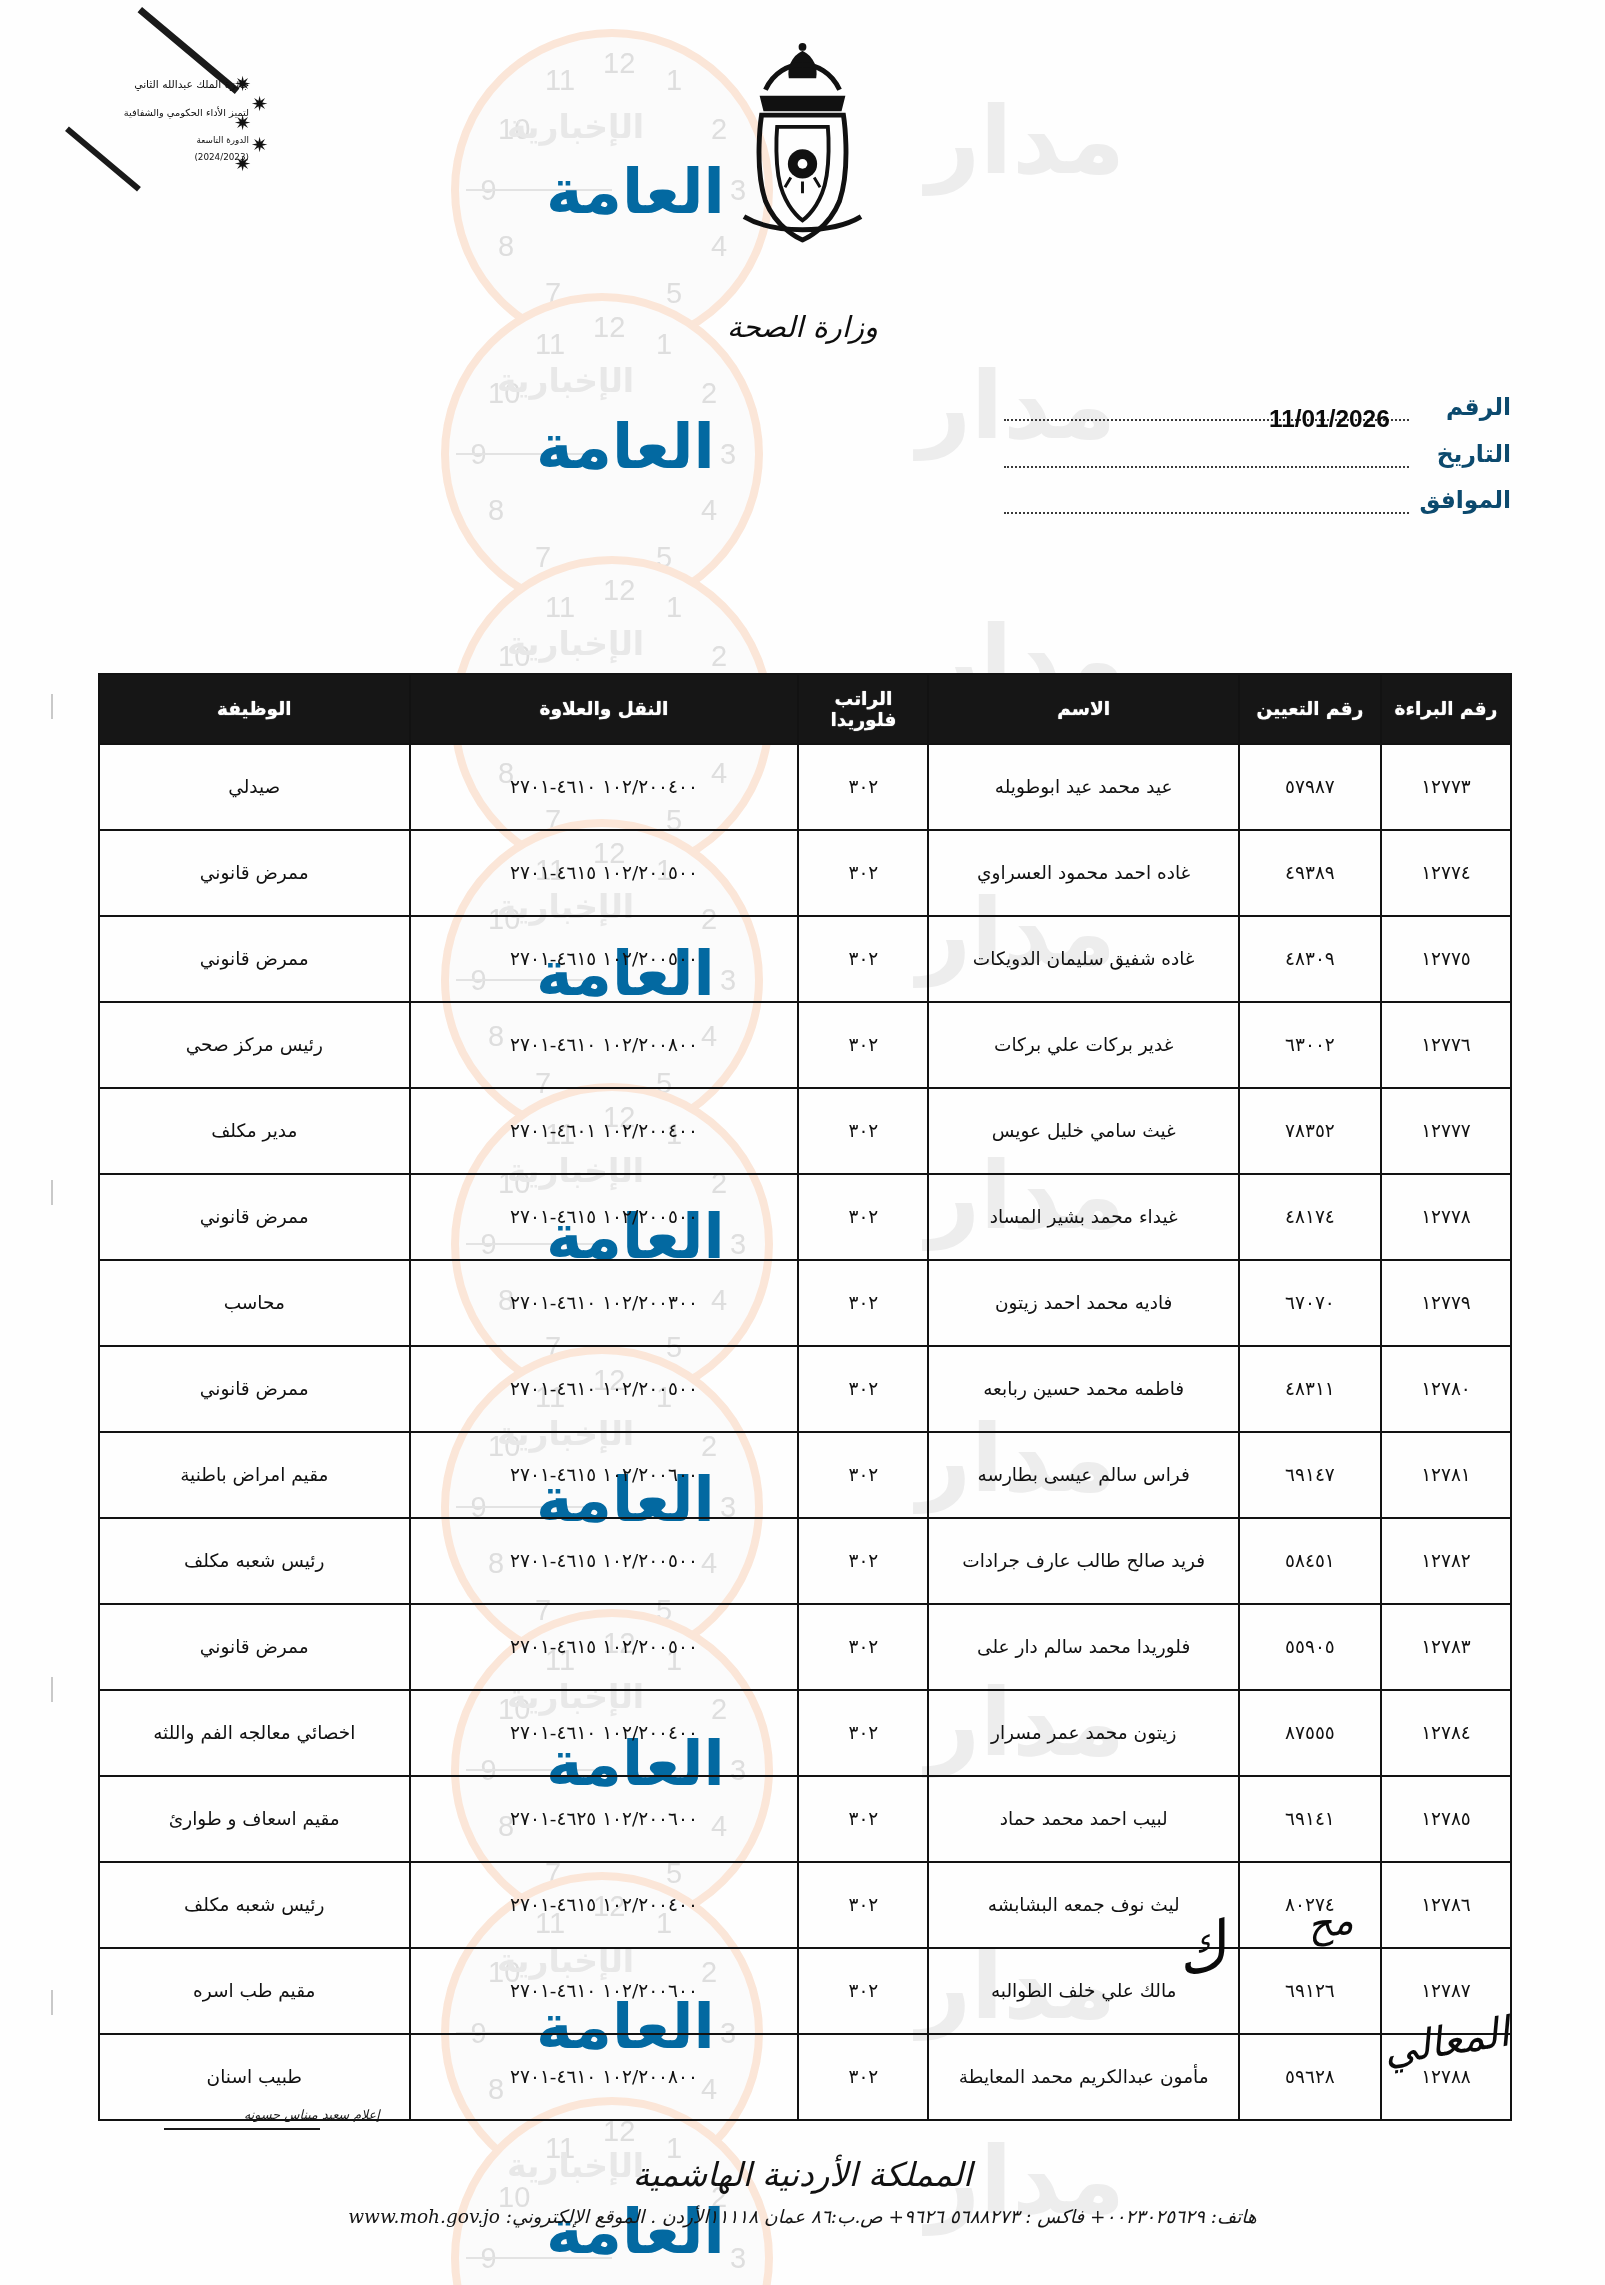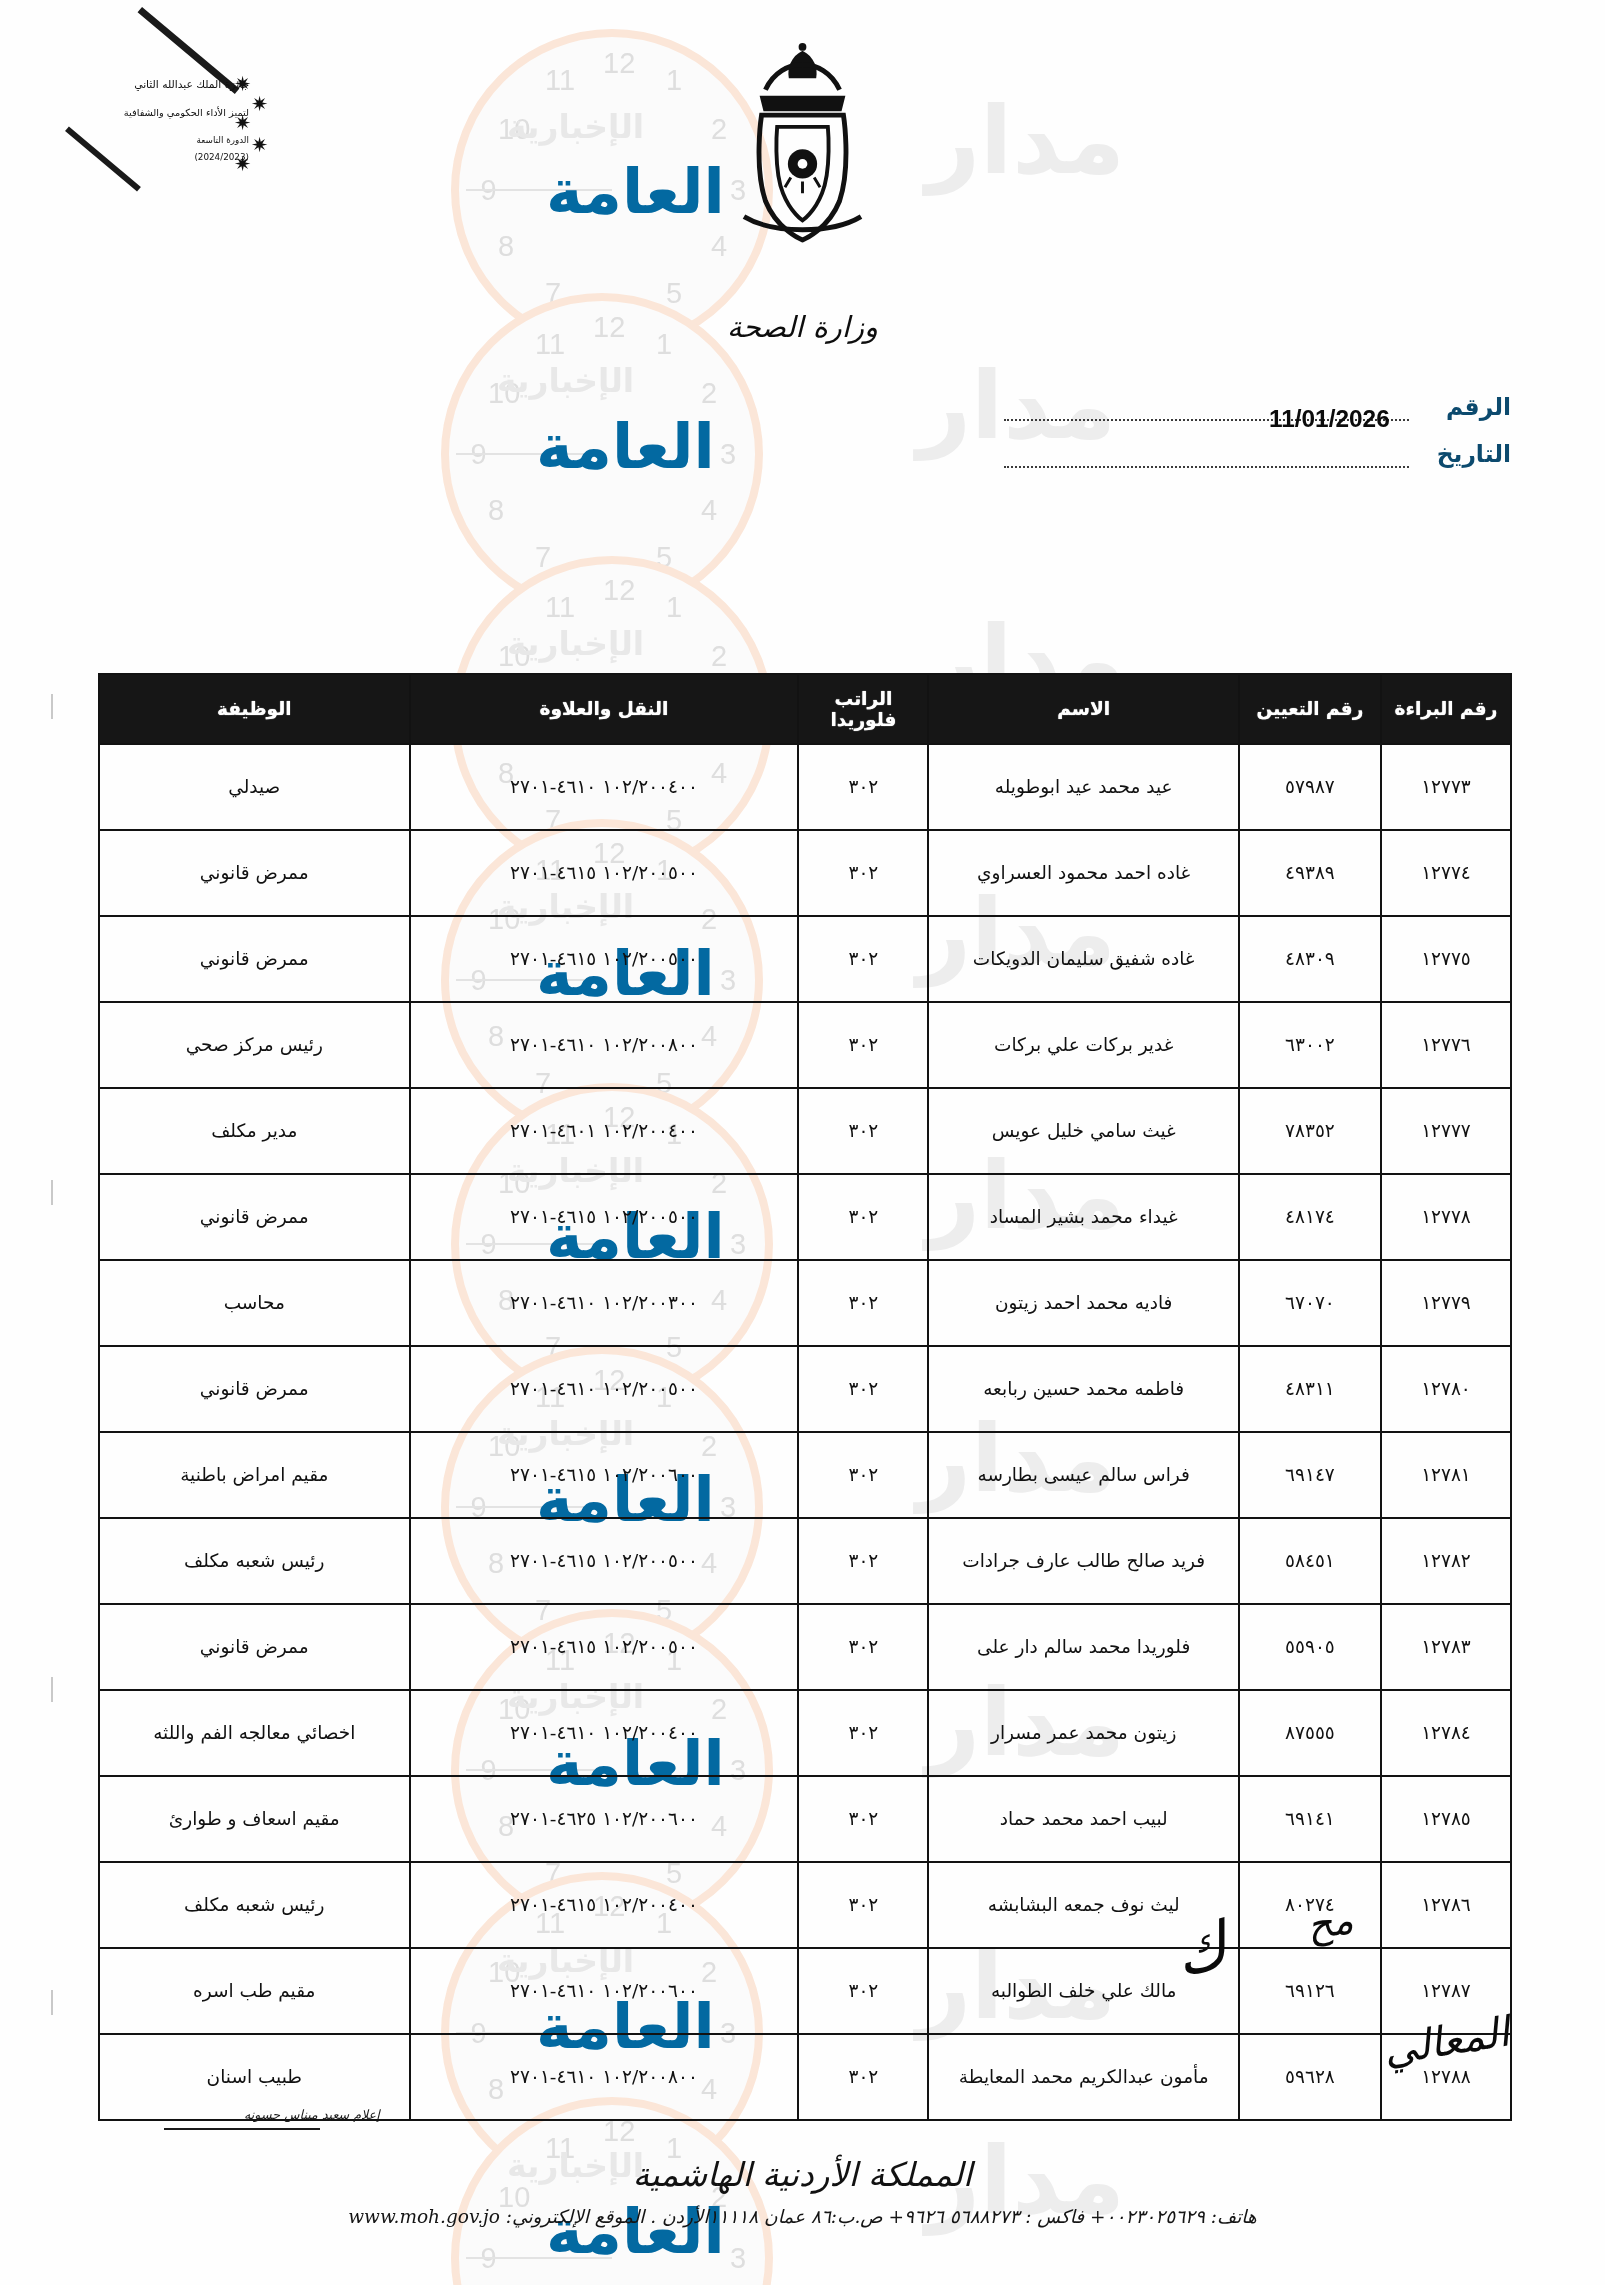--- a/index.html
+++ b/index.html
@@ -528,20 +528,26 @@
       </span>
     </div>
 
     <div class="ref-row">
       <span class="ref-label">التاريخ</span>
       <span class="ref-dots">
         <span class="ref-value" style="bottom:33px; right:19.5px;">11/01/2026</span>
       </span>
     </div>
 
+    <div class="ref-row">
+      <span class="ref-label">الموافق</span>
+      <span class="ref-dots">
+        <span class="ref-value"></span>
+      </span>
+    </div>
   </div>
 
   <div class="tbl-wrap">
     <table class="promo">
       <colgroup>
         <col style="width:98px">
         <col style="width:107px">
         <col style="width:234px">
         <col style="width:98px">
         <col style="width:293px">

